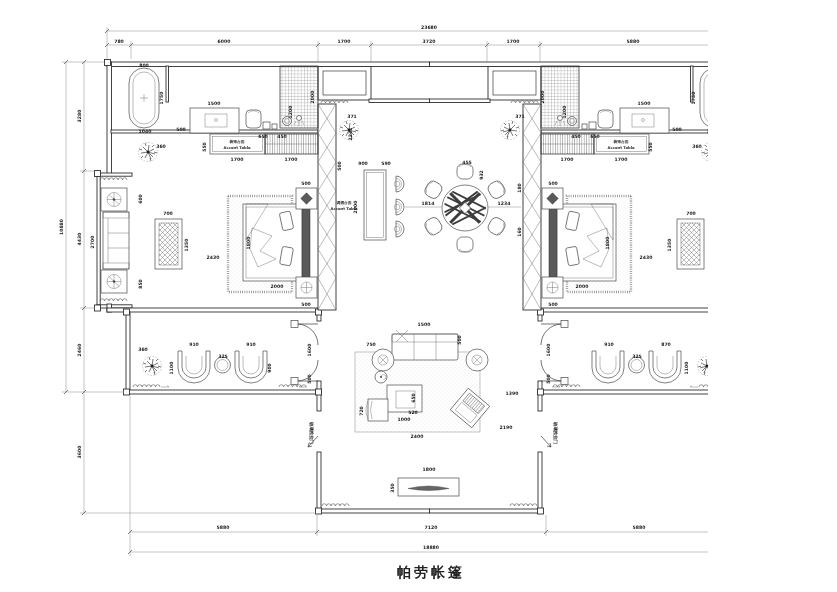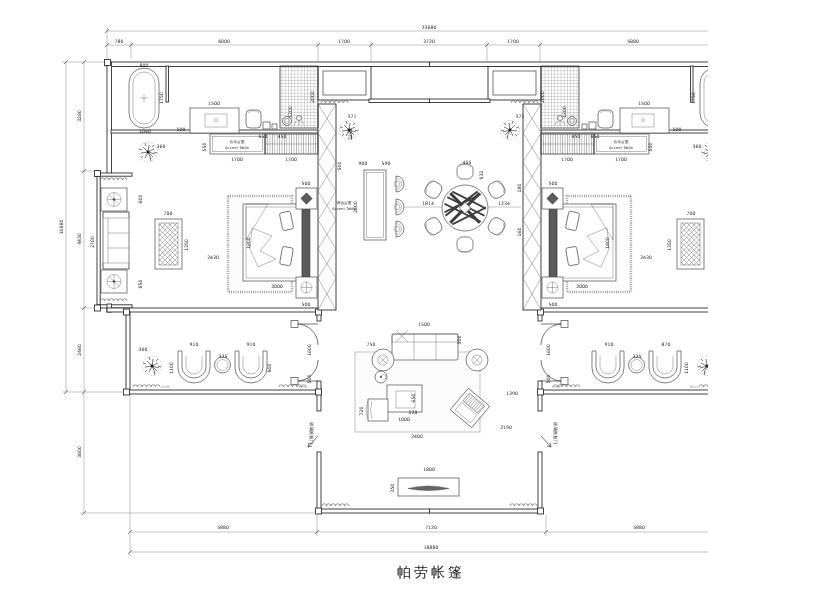--- a/index.html
+++ b/index.html
@@ -1,17 +1,17 @@
 <!DOCTYPE html>
 <html><head>
 <meta charset="utf-8">
 <style>
   html,body{margin:0;padding:0;background:#ffffff;}
   #stage{position:relative;width:708px;height:592px;background:#ffffff;overflow:hidden;
-         font-family:"DejaVu Sans",sans-serif;}
+         font-family:"DejaVu Sans",sans-serif;font-weight:bold;}
   svg{display:block;}
   .w   {fill:#ffffff;stroke:#2f2f2f;stroke-width:0.9;}
   .post{fill:#ffffff;stroke:#2f2f2f;stroke-width:0.9;}
   .ln  {fill:none;stroke:#3a3a3a;stroke-width:0.7;}
   .f   {fill:#ffffff;stroke:#4a4a4a;stroke-width:0.7;}
   .thin{fill:none;stroke:#6a6a6a;stroke-width:0.45;}
   .dk  {fill:#5a5a5a;stroke:#2f2f2f;stroke-width:0.5;}
   .dimln{stroke:#8a8a8a;stroke-width:0.5;fill:none;}
   .tick{stroke:#444;stroke-width:0.7;fill:none;}
   .dim {font-family:"DejaVu Sans",sans-serif;font-size:4.6px;fill:#1c1c1c;text-anchor:middle;}

